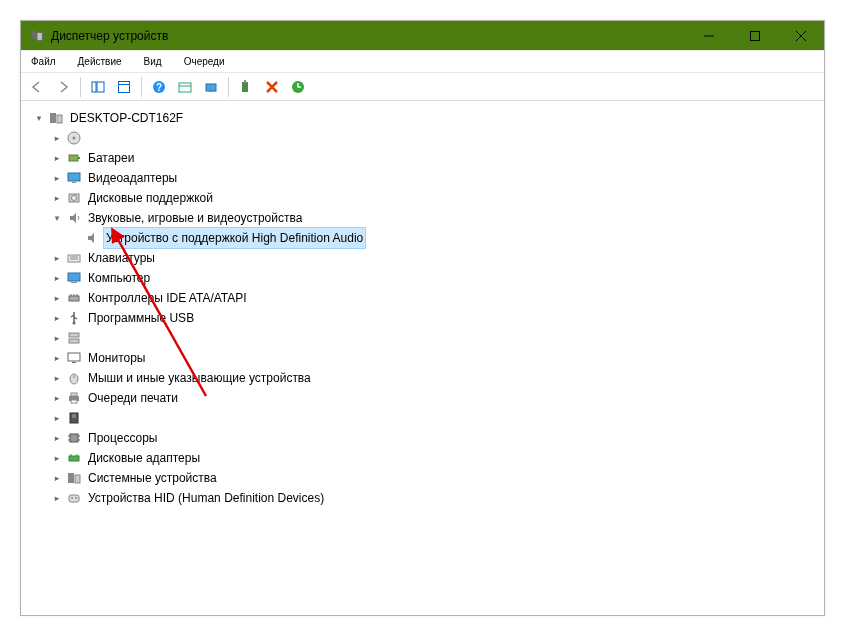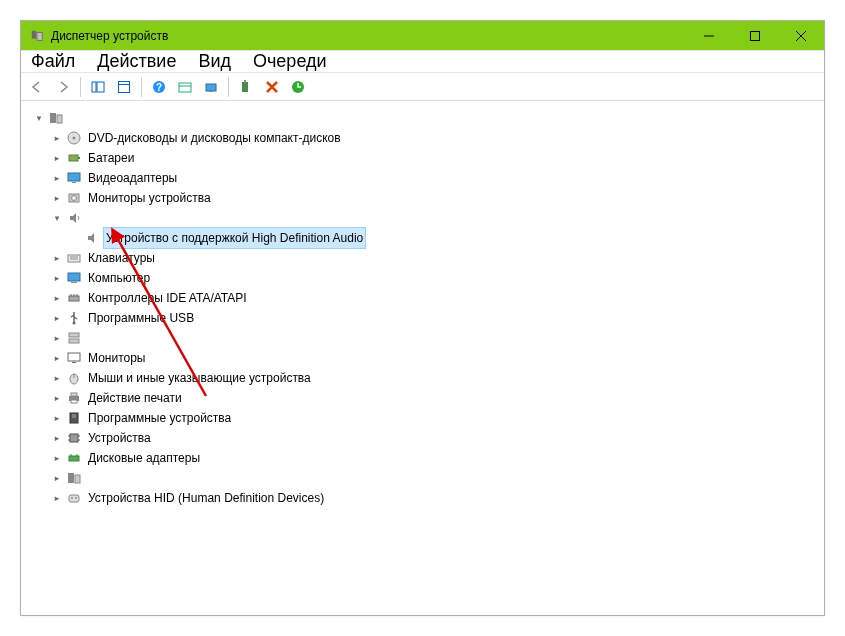--- a/index.html
+++ b/index.html
@@ -8,29 +8,29 @@
     width: 805px; height: 596px;
     border: 1px solid #b0b0b0;
     background: #fff;
     display: flex; flex-direction: column;
     position: relative;
     box-shadow: 0 0 3px rgba(0,0,0,.08);
   }
   
   .titlebar {
     height: 30px; display: flex; align-items: center;
-    padding: 0 0 0 8px; background: #84cc16;
+    padding: 0 0 0 8px; background: #4d7c0f;
     border-bottom: 1px solid #e5e5e5;
   }
   .titlebar .app-icon { width:16px;height:16px;margin-right:6px;display:inline-flex;align-items:center;justify-content:center; }
   .titlebar .title { font-size: 12px; color:#000; }
   .win-controls { margin-left:auto; display:flex; }
   .win-controls .ctl { width:46px;height:30px;display:flex;align-items:center;justify-content:center;cursor:pointer; }
   
-  .menubar { height:22px;display:flex;align-items:center;padding:0 6px;gap:14px;font-size:18px;border-bottom:1px solid #e5e5e5; }
+  .menubar { height:22px;display:flex;align-items:center;padding:0 6px;gap:14px;font-size:10px;border-bottom:1px solid #e5e5e5; }
   .menubar span{cursor:default;padding:2px 4px;}
   
   .toolbar{height:28px;display:flex;align-items:center;padding:0 4px;gap:2px;border-bottom:1px solid #dcdcdc;}
   .tb-btn{width:24px;height:24px;display:flex;align-items:center;justify-content:center;cursor:pointer;border:1px solid transparent;}
   .tb-sep{width:1px;height:20px;background:#d0d0d0;margin:0 3px;}
   
   .tree-wrap{flex:1;border:1px solid #fff;margin:2px;overflow:auto;background:#fff;}
   .tree{padding:4px 0 4px 8px;font-size:12px;line-height:20px;}
   .row{display:flex;align-items:center;height:20px;white-space:nowrap;cursor:default;}
   .expander{width:14px;height:14px;display:flex;align-items:center;justify-content:center;cursor:pointer;color:#6b6b6b;font-size:9px;}
@@ -149,32 +149,32 @@
   <div class="tree-wrap">
     <div class="tree">
       <div class="row">
         <span class="expander">▾</span>
         <span class="icon">
             <svg width="14" height="14">
               <rect x="1" y="2" width="6" height="10" fill="#888"></rect>
               <rect x="8" y="4" width="5" height="8" fill="#ccc" stroke="#888"></rect>
             </svg>
           </span>
+        <span class="label">DESKTOP-CDT162F</span>
       </div>
 
       <div id="child-nodes">
           <div class="row indent1">
             <span class="expander">▸</span>
             <span class="icon">
               <svg width="14" height="14">
                 <circle cx="7" cy="7" r="6" fill="#e0e0e0" stroke="#888"></circle>
                 <circle cx="7" cy="7" r="1.5" fill="#888"></circle>
               </svg>
             </span>
-            <span class="label">DVD-дисководы и дисководы компакт-дисков</span>
           </div>
           <div class="row indent1">
             <span class="expander">▸</span>
             <span class="icon">
               <svg width="14" height="14">
                 <rect x="2" y="4" width="9" height="6" fill="#8a5" stroke="#584"></rect>
                 <rect x="11" y="6" width="2" height="2" fill="#584"></rect>
               </svg>
             </span>
             <span class="label">Батареи</span>
@@ -190,30 +190,31 @@
             <span class="label">Видеоадаптеры</span>
           </div>
           <div class="row indent1">
             <span class="expander">▸</span>
             <span class="icon">
               <svg width="14" height="14">
                 <rect x="2" y="3" width="10" height="8" fill="#ccc" stroke="#888"></rect>
                 <circle cx="7" cy="7" r="2.5" fill="#eee" stroke="#888"></circle>
               </svg>
             </span>
-            <span class="label">Мониторы устройства</span>
+            <span class="label">Дисковые поддержкой</span>
           </div>
           <div class="row indent1">
             <span class="expander">▾</span>
             <span class="icon">
               <svg width="14" height="14">
                 <path d="M3 5 L6 5 L9 2 L9 12 L6 9 L3 9 Z" fill="#888"></path>
                 <path d="M11 5 Q13 7 11 9" fill="none" stroke="#888"></path>
               </svg>
             </span>
+            <span class="label">Звуковые, игровые и видеоустройства</span>
           </div>
           <div class="row indent2 selected">
             <span class="expander"></span>
             <span class="icon">
               <svg width="14" height="14">
                 <path d="M3 5 L6 5 L9 2 L9 12 L6 9 L3 9 Z" fill="#888"></path>
               </svg>
             </span>
             <span class="label">Устройство с поддержкой High Definition Audio</span>
           </div>
@@ -291,65 +292,65 @@
           </div>
           <div class="row indent1">
             <span class="expander">▸</span>
             <span class="icon">
               <svg width="14" height="14">
                 <rect x="2" y="5" width="10" height="5" fill="#888"></rect>
                 <rect x="4" y="2" width="6" height="3" fill="#ddd" stroke="#888"></rect>
                 <rect x="4" y="9" width="6" height="3" fill="#fff" stroke="#888"></rect>
               </svg>
             </span>
-            <span class="label">Действие печати</span>
+            <span class="label">Очереди печати</span>
           </div>
           <div class="row indent1">
             <span class="expander">▸</span>
             <span class="icon">
               <svg width="14" height="14">
                 <rect x="3" y="2" width="8" height="10" fill="#555" stroke="#333"></rect>
                 <line x1="5" y1="4" x2="9" y2="4" stroke="#aaa"></line>
                 <line x1="5" y1="6" x2="9" y2="6" stroke="#aaa"></line>
               </svg>
             </span>
-            <span class="label">Программные устройства</span>
           </div>
           <div class="row indent1">
             <span class="expander">▸</span>
             <span class="icon">
               <svg width="14" height="14">
                 <rect x="3" y="3" width="8" height="8" fill="#999" stroke="#555"></rect>
                 <line x1="1" y1="5" x2="3" y2="5" stroke="#555"></line>
                 <line x1="1" y1="9" x2="3" y2="9" stroke="#555"></line>
                 <line x1="11" y1="5" x2="13" y2="5" stroke="#555"></line>
                 <line x1="11" y1="9" x2="13" y2="9" stroke="#555"></line>
               </svg>
             </span>
-            <span class="label">Устройства</span>
+            <span class="label">Процессоры</span>
           </div>
           <div class="row indent1">
             <span class="expander">▸</span>
             <span class="icon">
               <svg width="14" height="14">
                 <rect x="2" y="5" width="10" height="5" fill="#5a5" stroke="#383"></rect>
                 <line x1="4" y1="5" x2="4" y2="3" stroke="#383"></line>
                 <line x1="10" y1="5" x2="10" y2="3" stroke="#383"></line>
               </svg>
             </span>
             <span class="label">Дисковые адаптеры</span>
           </div>
           <div class="row indent1">
             <span class="expander">▸</span>
             <span class="icon">
               <svg width="14" height="14">
                 <rect x="1" y="2" width="6" height="10" fill="#888"></rect>
                 <rect x="8" y="4" width="5" height="8" fill="#ccc" stroke="#888"></rect>
               </svg>
             </span>
+            <span class="label">Системные устройства</span>
           </div>
           <div class="row indent1">
             <span class="expander">▸</span>
             <span class="icon">
               <svg width="14" height="14">
                 <rect x="2" y="4" width="10" height="7" rx="2" fill="#ddd" stroke="#888"></rect>
                 <circle cx="5" cy="7" r="1" fill="#888"></circle>
                 <circle cx="9" cy="7" r="1" fill="#888"></circle>
               </svg>
             </span>

